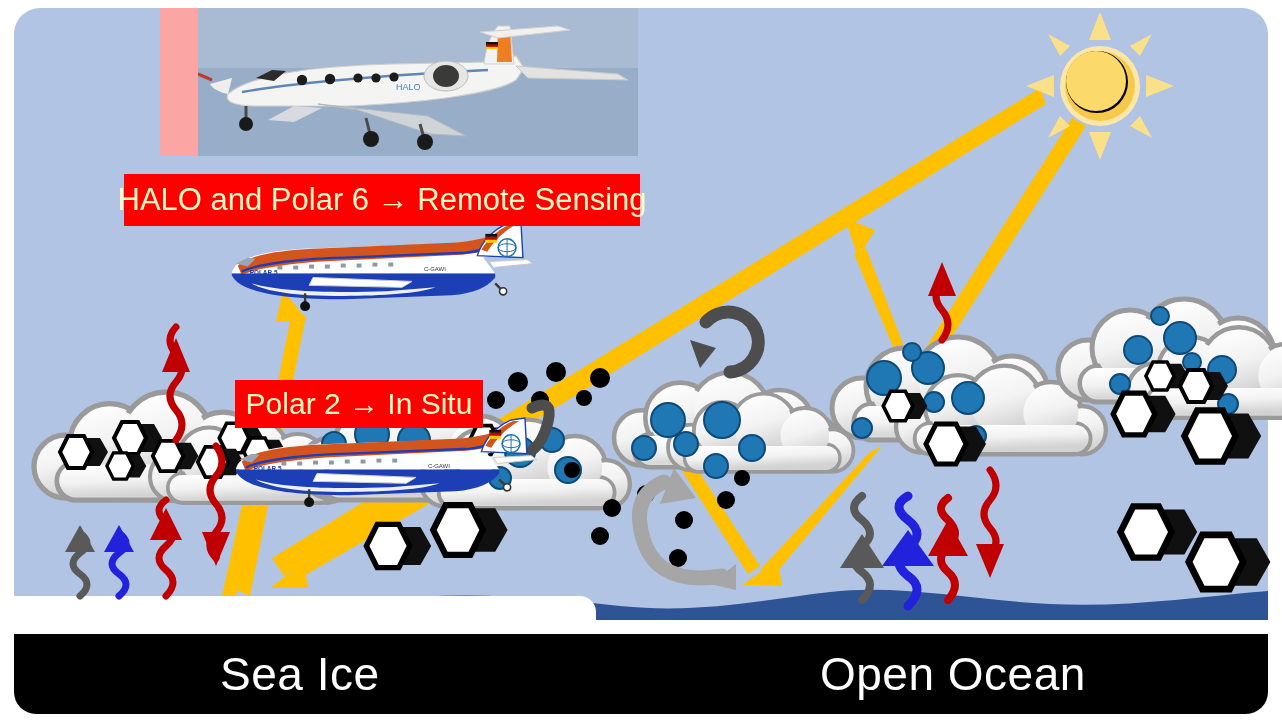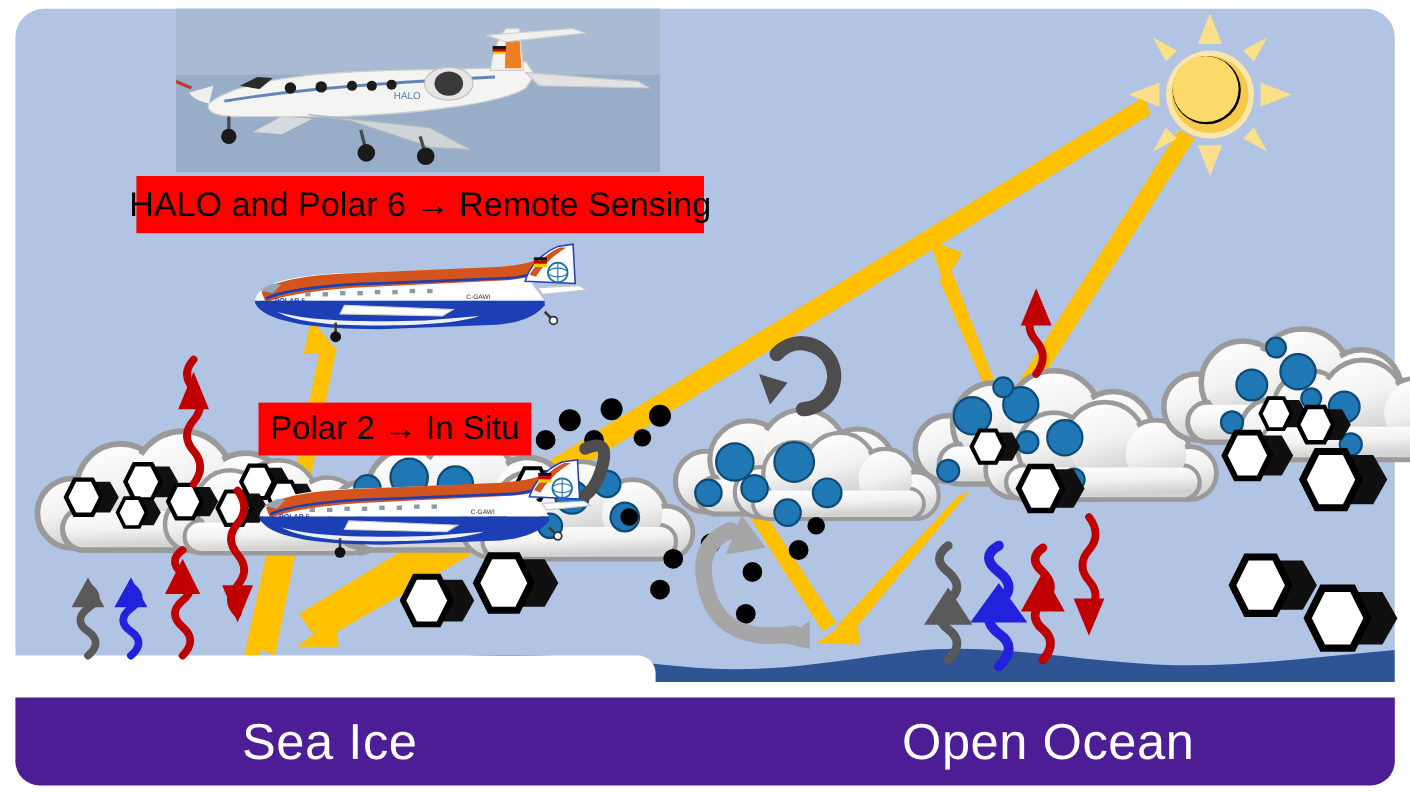--- a/index.html
+++ b/index.html
@@ -12,36 +12,36 @@
        background:#b2c4e4;border-radius:26px 26px 0 0;overflow:hidden;}
 
   
   .seaice{position:absolute;left:0px;top:596px;width:596px;height:44px;
           background:#ffffff;border-radius:0 16px 16px 0;z-index:14;}
   .ocean{position:absolute;left:0;top:0;width:1282px;height:723px;z-index:13;
          pointer-events:none;}
 
   
   .banner{position:absolute;left:14px;top:634px;width:1254px;height:80px;
-          background:#4c1d95;border-radius:0 0 22px 22px;z-index:20;}
+          background:#000000;border-radius:0 0 22px 22px;z-index:20;}
   .banner .bl{position:absolute;top:50%;transform:translateY(-50%);
               color:#fff;font-size:46px;letter-spacing:.5px;white-space:nowrap;}
   .bl-seaice{left:206px;}
   .bl-ocean{left:806px;}
 
   
-  .redlabel{position:absolute;background:#fe0000;color:#000000;
+  .redlabel{position:absolute;background:#fe0000;color:#fef9c3;
             display:flex;align-items:center;justify-content:center;
-            font-size:31px;white-space:nowrap;z-index:30;}
+            font-size:31px;white-space:nowrap;z-index:30;margin-top:14px;}
   #lbl-remote{left:124px;top:160px;width:516px;height:52px;}
   #lbl-insitu{left:235px;top:366px;width:248px;height:48px;font-size:30px;}
 
   
   .halophoto{position:absolute;left:160px;top:8px;width:440px;height:148px;
-             background:#22c55e;overflow:hidden;z-index:25;}
+             background:#fca5a5;overflow:hidden;z-index:25;padding-left:38px;}
 
   
   .lay{position:absolute;left:0;top:0;width:1282px;height:723px;
        overflow:visible;}
   .z-beam{z-index:10;}
   .z-cloud{z-index:12;}
   .z-plane{z-index:18;}
   .z-front{z-index:16;}
 </style>
 </head>

